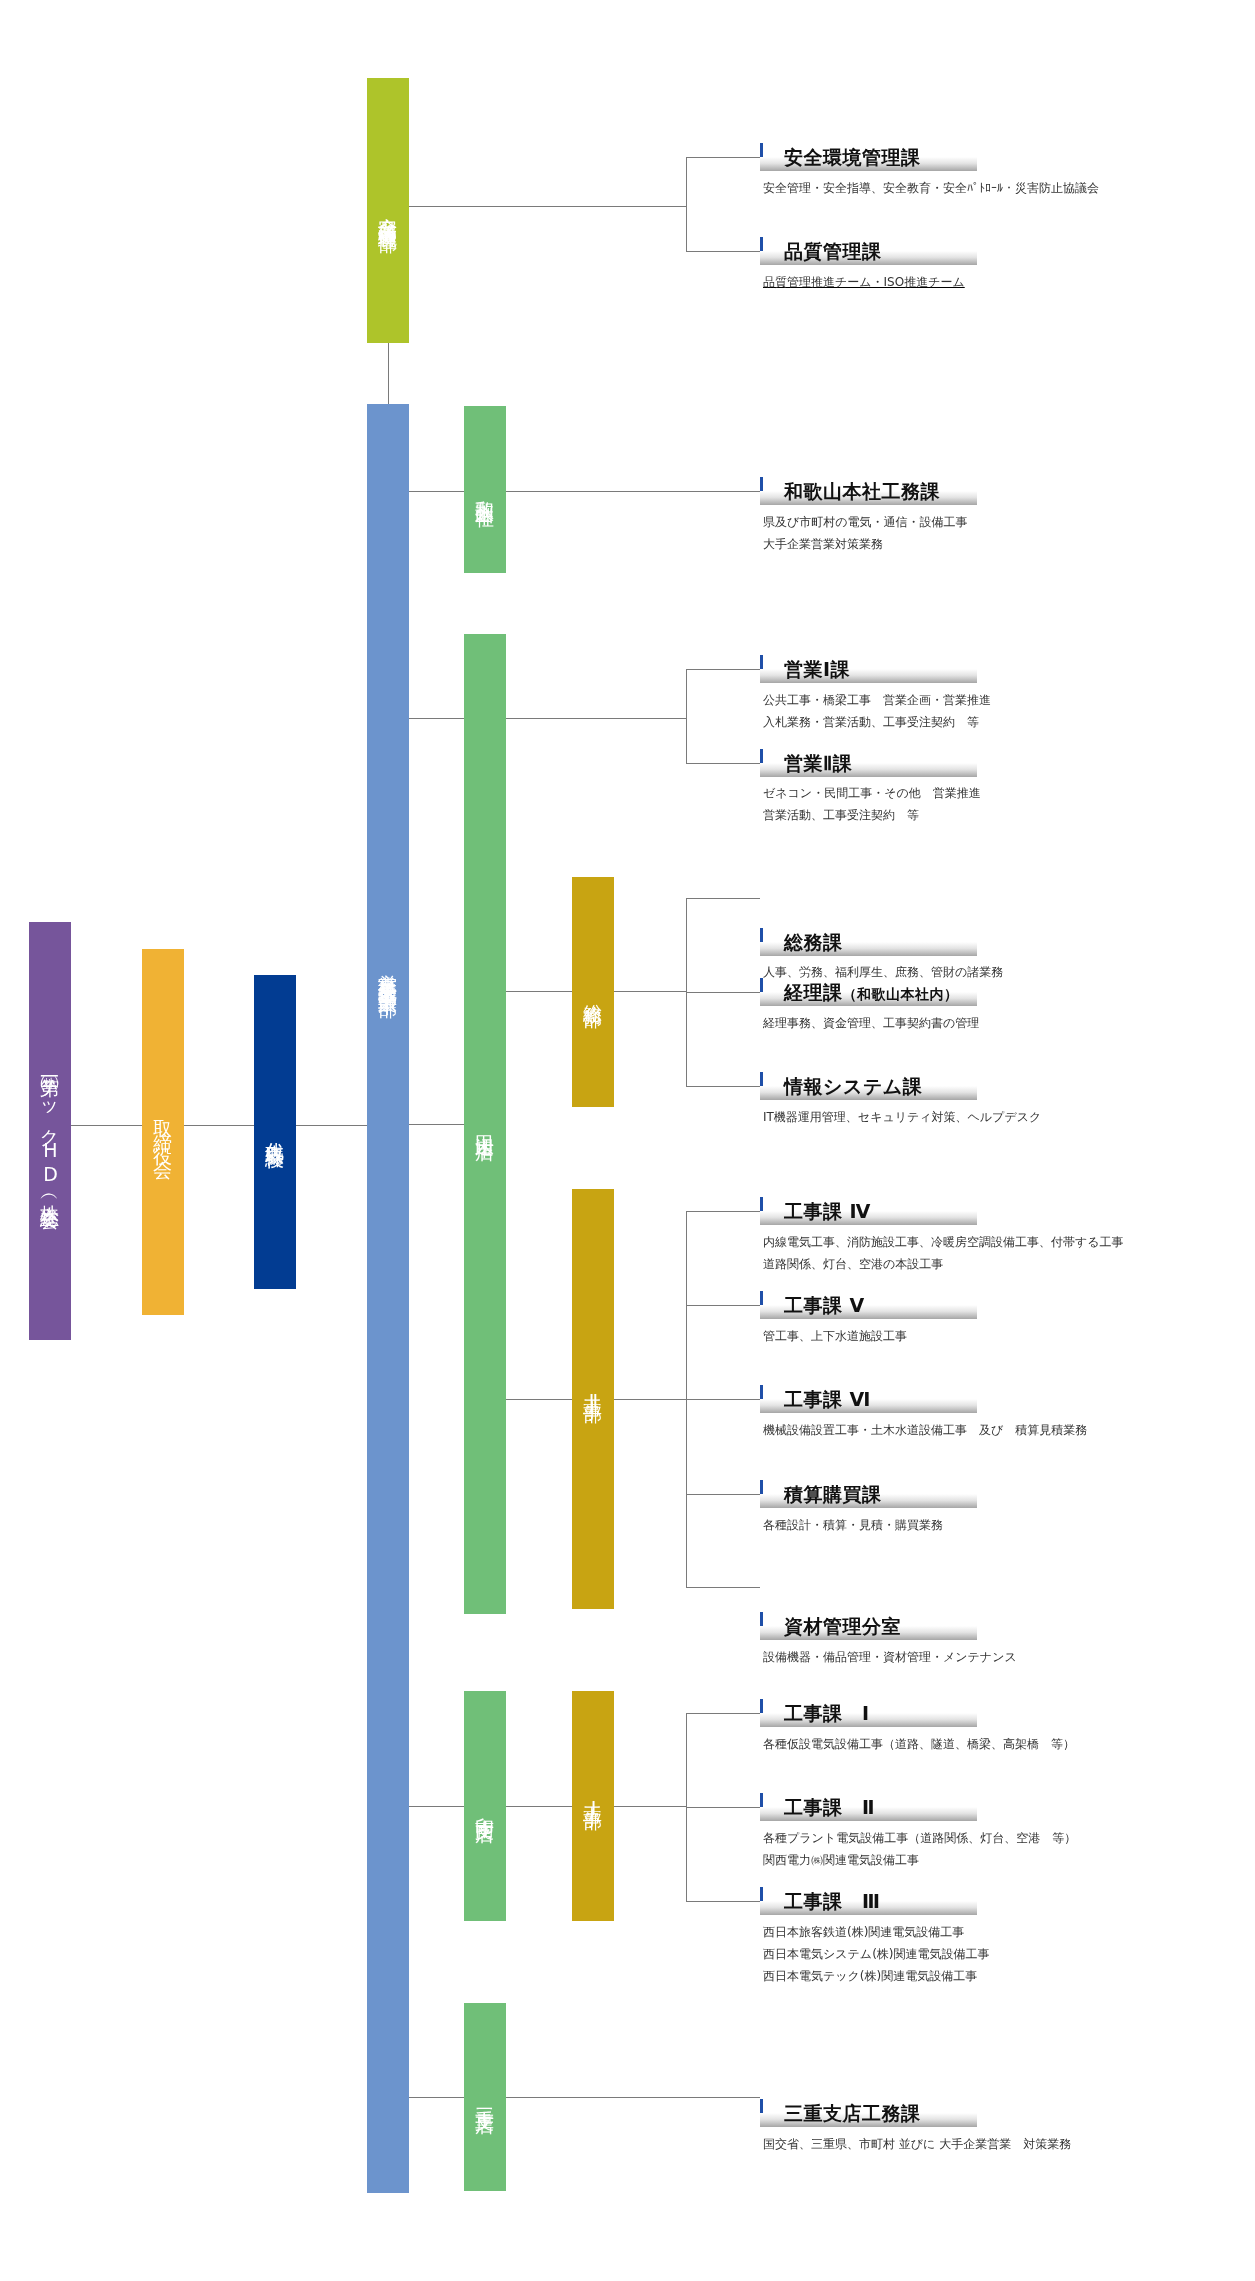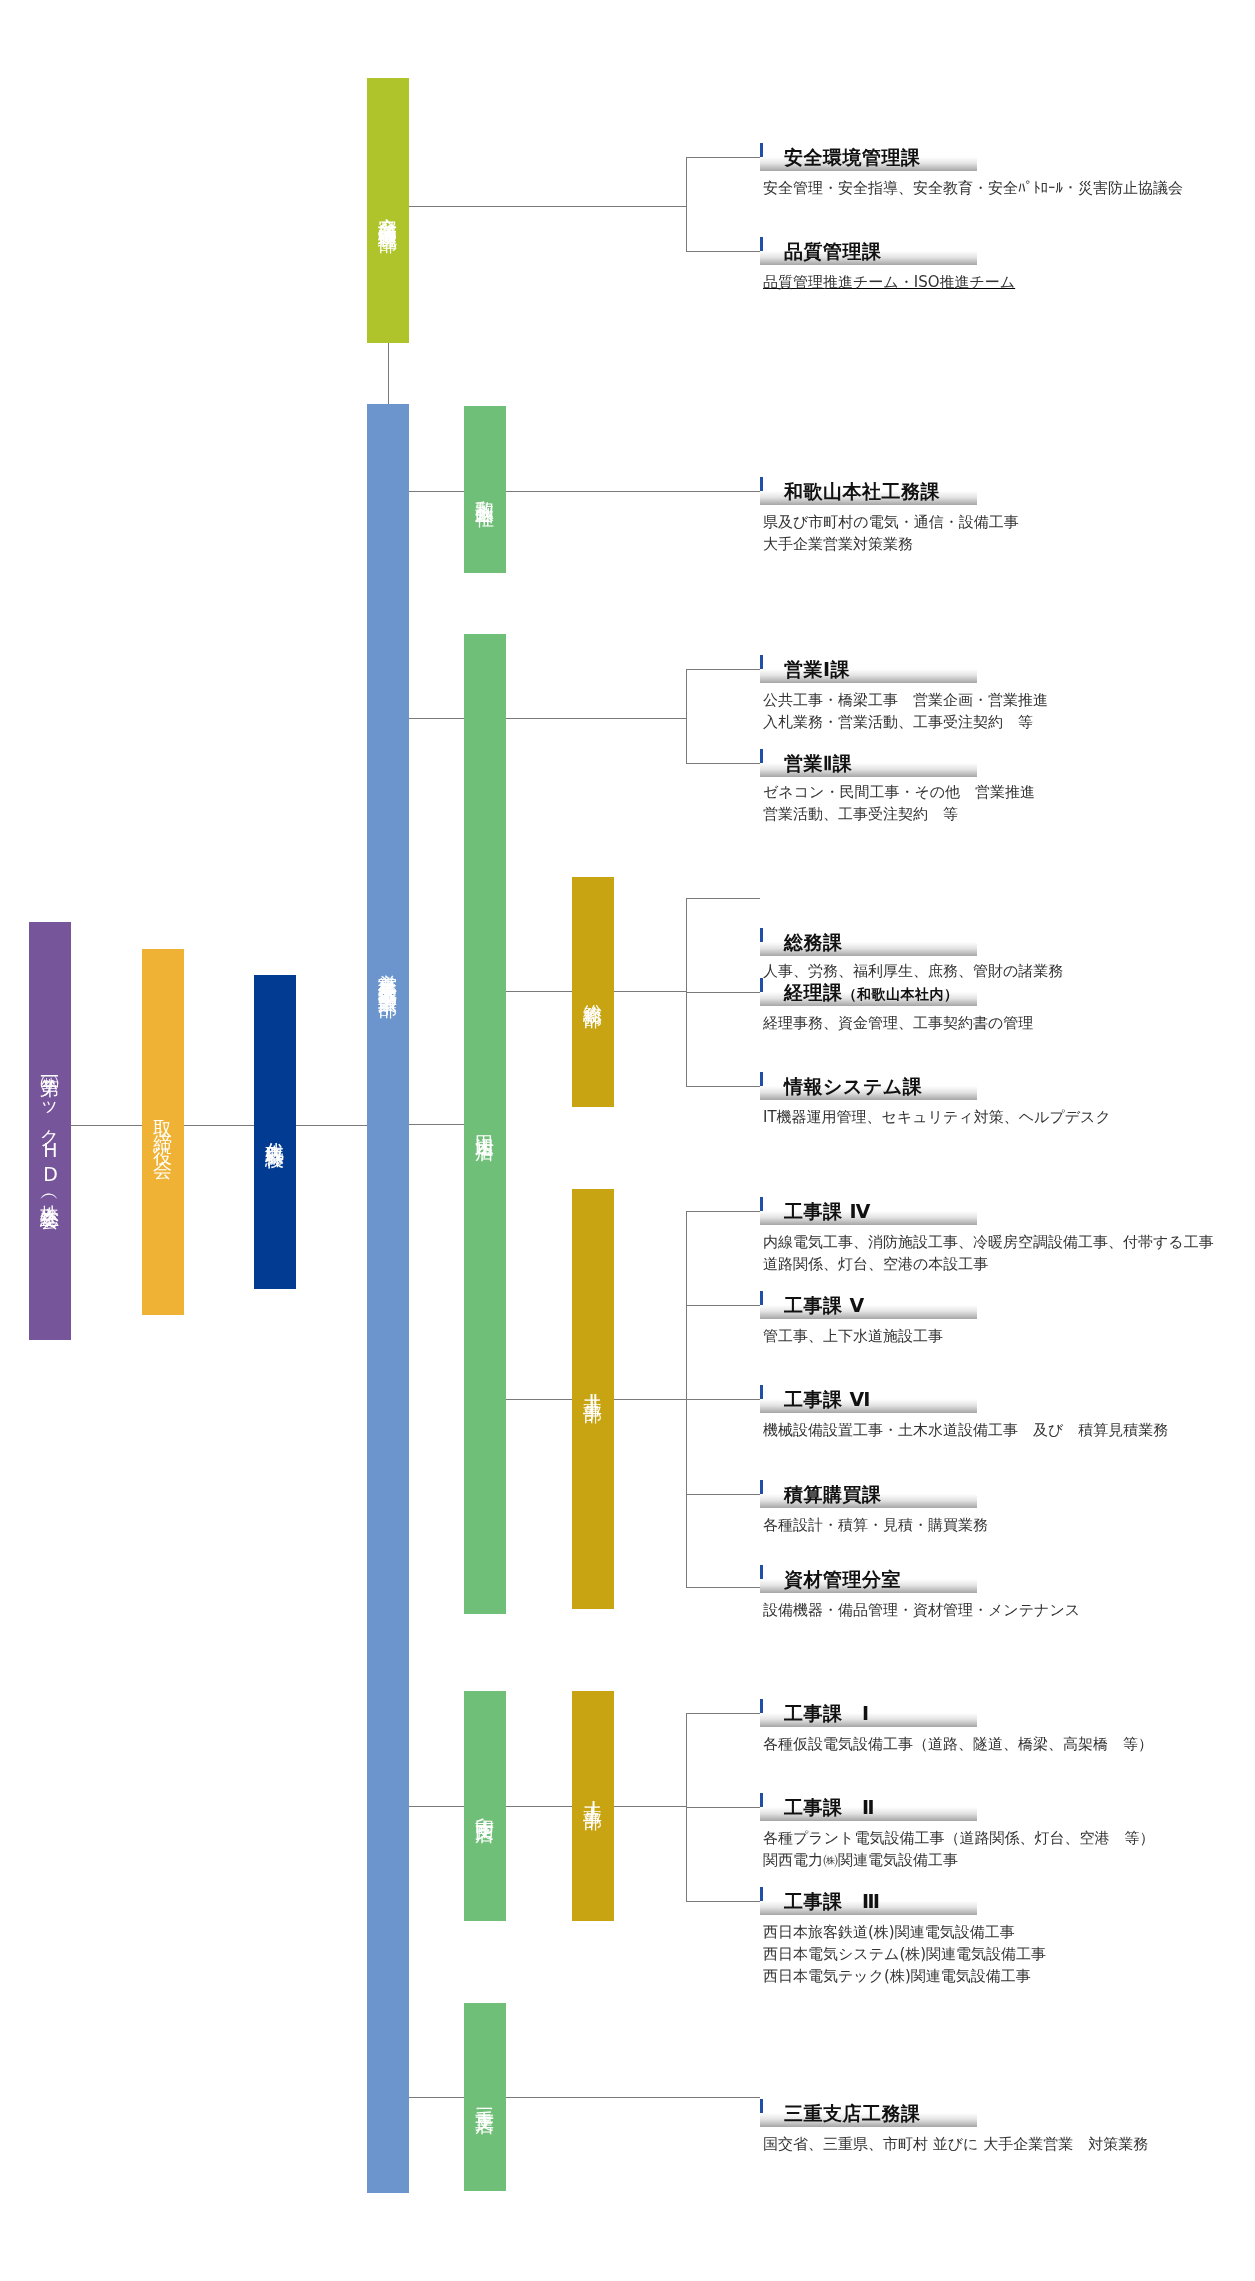--- a/index.html
+++ b/index.html
@@ -20,21 +20,21 @@
   .h { height:1px; }
   .v { width:1px; }
   .sec { position:absolute; left:760px; width:480px; }
   .sec .hdr { position:relative; width:217px; height:28px; }
   .sec .hdr .bar { position:absolute; left:0; top:0; width:3px; height:28px; background:#1f4fa8; }
   .sec .hdr .grad { position:absolute; left:0; top:14px; width:217px; height:14px;
         background:linear-gradient(to bottom, #ffffff 0%, #e4e4e4 45%, #a6a6a6 100%); }
   .sec .hdr .title { position:absolute; left:24px; top:2px; font-size:19px; font-weight:bold;
         color:#111111; white-space:nowrap; letter-spacing:0.5px; }
   .sec .hdr .title .sub { font-size:14px; font-weight:bold; }
-  .sec .desc { margin-top:6px; margin-left:3px; font-size:15px; line-height:22px; color:#333333; white-space:nowrap; }
+  .sec .desc { margin-top:6px; margin-left:3px; font-size:12px; line-height:22px; color:#333333; white-space:nowrap; }
 </style>
 </head>
 <body>
 
 <div>
 
   <div class="ln h" style="left:71px;top:1125px;width:296px;"></div>
 
   <div class="ln v" style="left:388px;top:343px;height:61px;"></div>
 
@@ -230,21 +230,21 @@
     <div class="sec" style="top: 1480px;">
       <div class="hdr">
         <div class="bar"></div>
         <div class="grad"></div>
         <div class="title"><span>積算購買課</span><span class="sub"></span></div>
       </div>
       <div class="desc">
         <div>各種設計・積算・見積・購買業務</div>
       </div>
     </div>
-    <div class="sec" style="top: 1565px;">
+    <div class="sec" style="top: 1612px;">
       <div class="hdr">
         <div class="bar"></div>
         <div class="grad"></div>
         <div class="title"><span>資材管理分室</span><span class="sub"></span></div>
       </div>
       <div class="desc">
         <div>設備機器・備品管理・資材管理・メンテナンス</div>
       </div>
     </div>
     <div class="sec" style="top: 1699px;">

